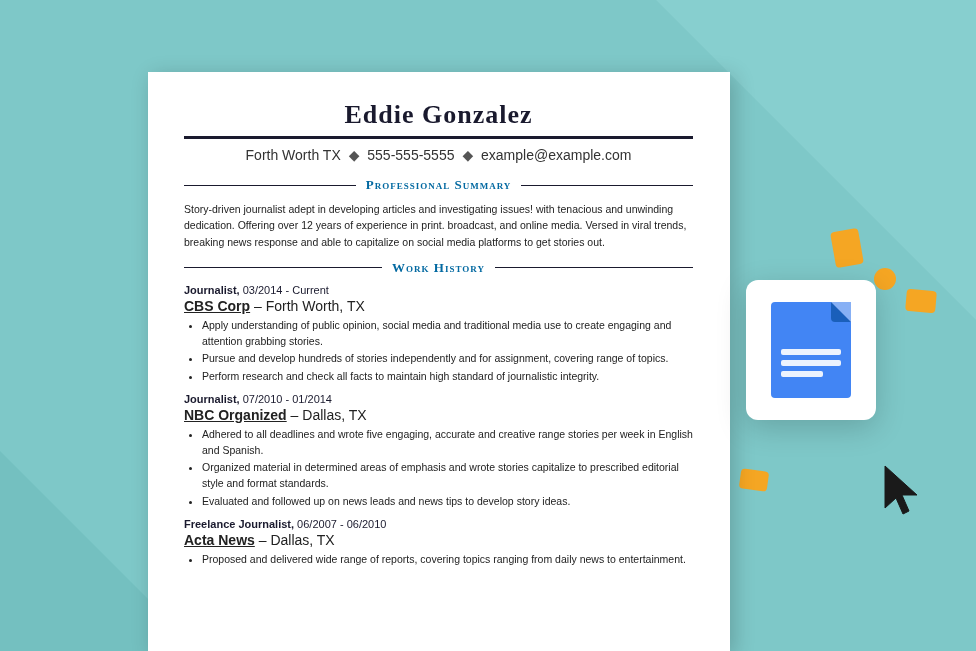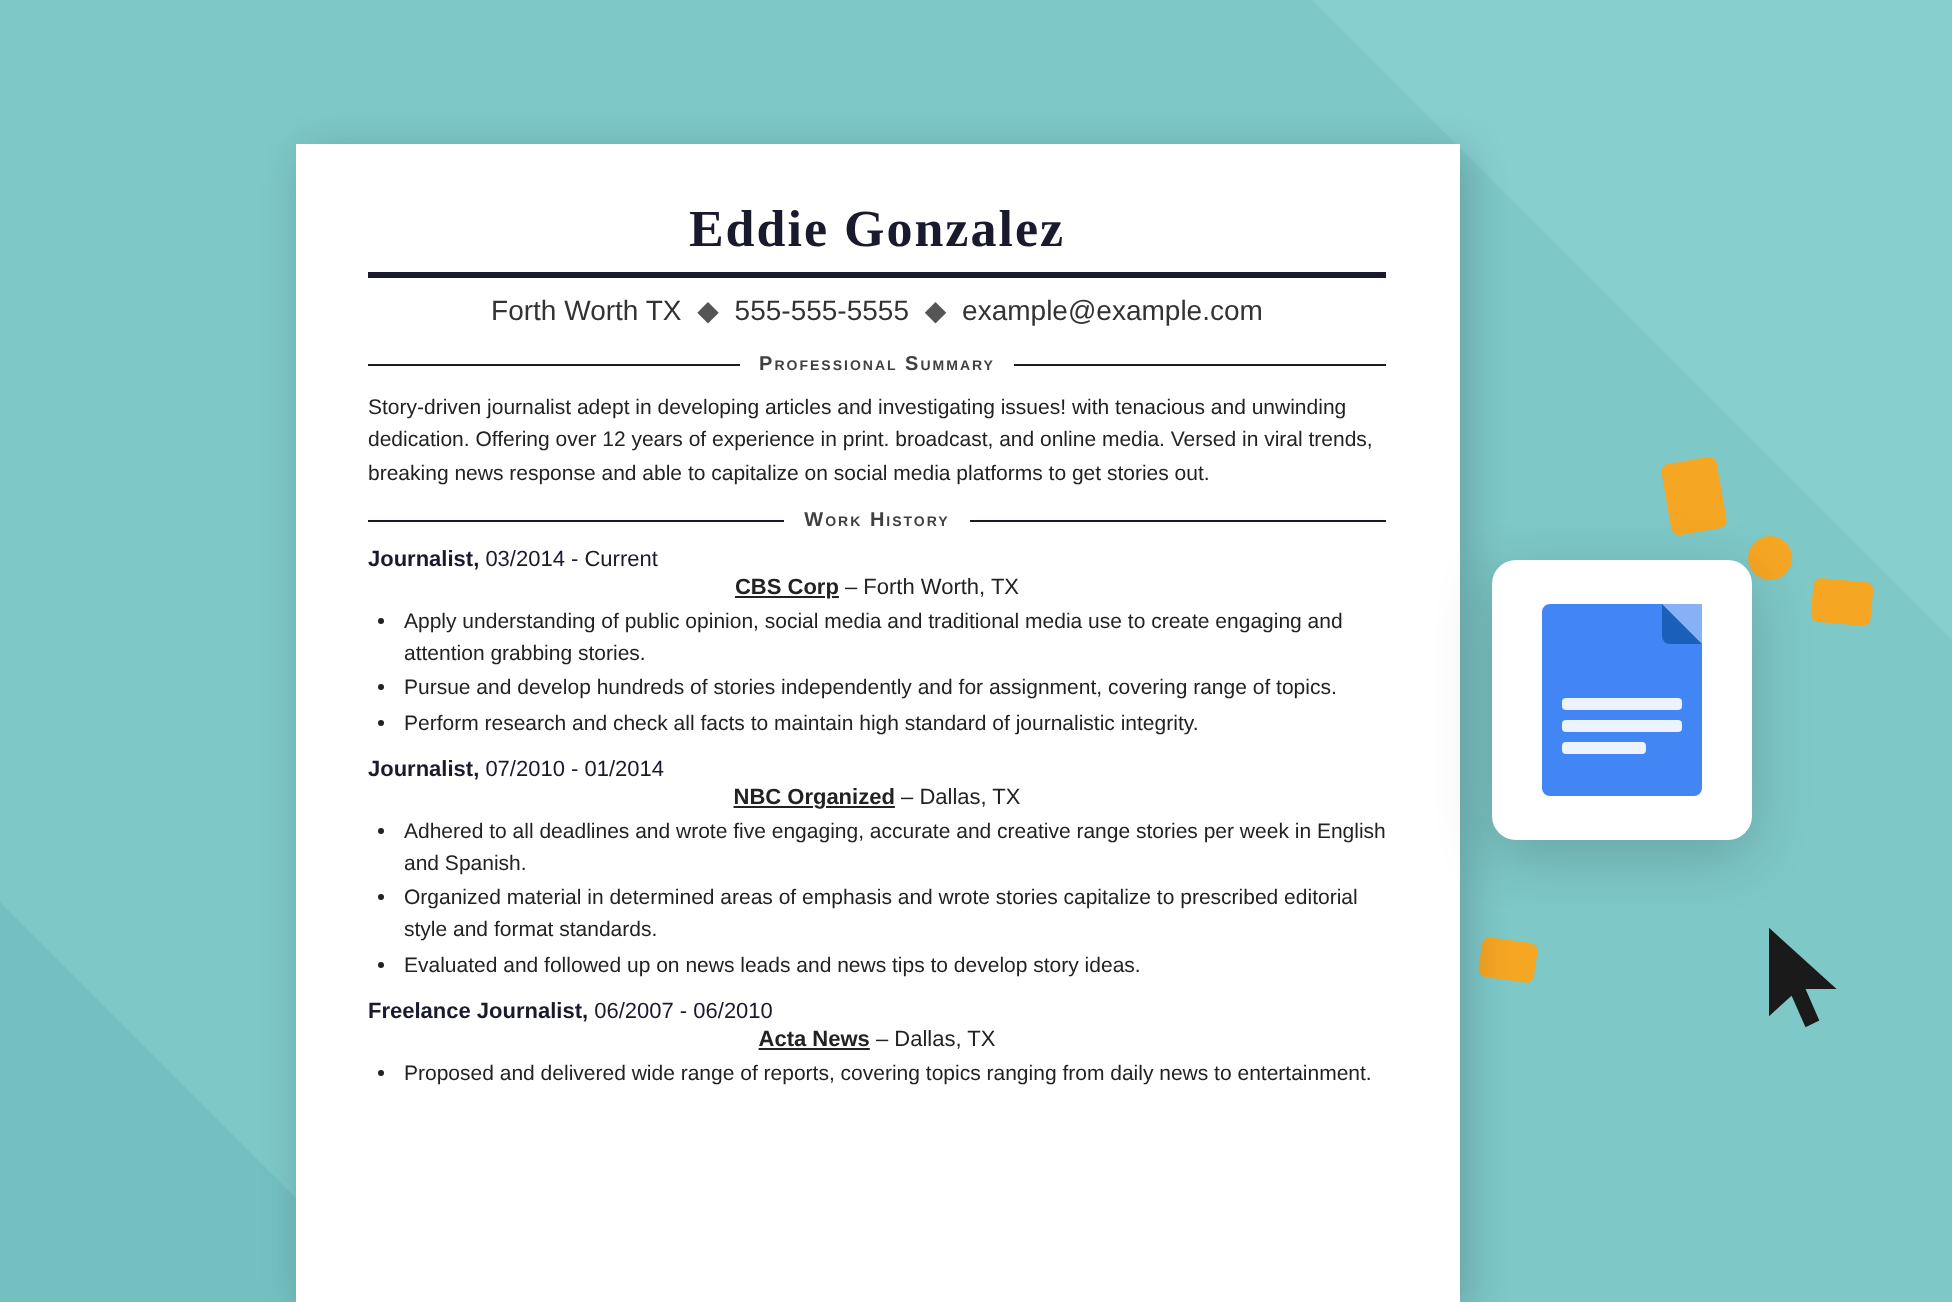--- a/index.html
+++ b/index.html
@@ -173,26 +173,26 @@
       margin: 10px 0 8px 0;
     }
 
     .section-heading .line {
       flex: 1;
       border-top: 1.5px solid #1a1a2e;
     }
 
     .section-heading .title {
       font-variant: small-caps;
-      font-size: 10px;
+      font-size: 13px;
       font-weight: bold;
-      color: #404040;
+      color: #0369a1;
       padding: 0 10px;
       letter-spacing: 1px;
-      font-family: Liberation Sans, sans-serif;
+      font-family: Liberation Serif, serif;
     }
 
     
     .summary-text {
       font-size: 10.5px;
       color: #222;
       line-height: 1.55;
       font-family: Arial, sans-serif;
       margin-bottom: 10px;
     }
@@ -205,25 +205,24 @@
       font-family: Arial, sans-serif;
       margin-top: 8px;
       margin-bottom: 2px;
     }
 
     .job-title-line .title-normal {
       font-weight: normal;
     }
 
     .company-line {
-      font-size: 11px;
+      font-size: 14px;
       color: #222;
       font-family: Arial, sans-serif;
       margin-bottom: 4px;
-      text-align: center;
     }
 
     .company-line strong {
       font-weight: bold;
       text-decoration: underline;
     }
 
     .bullet-list {
       margin-left: 18px;
       margin-bottom: 6px;

